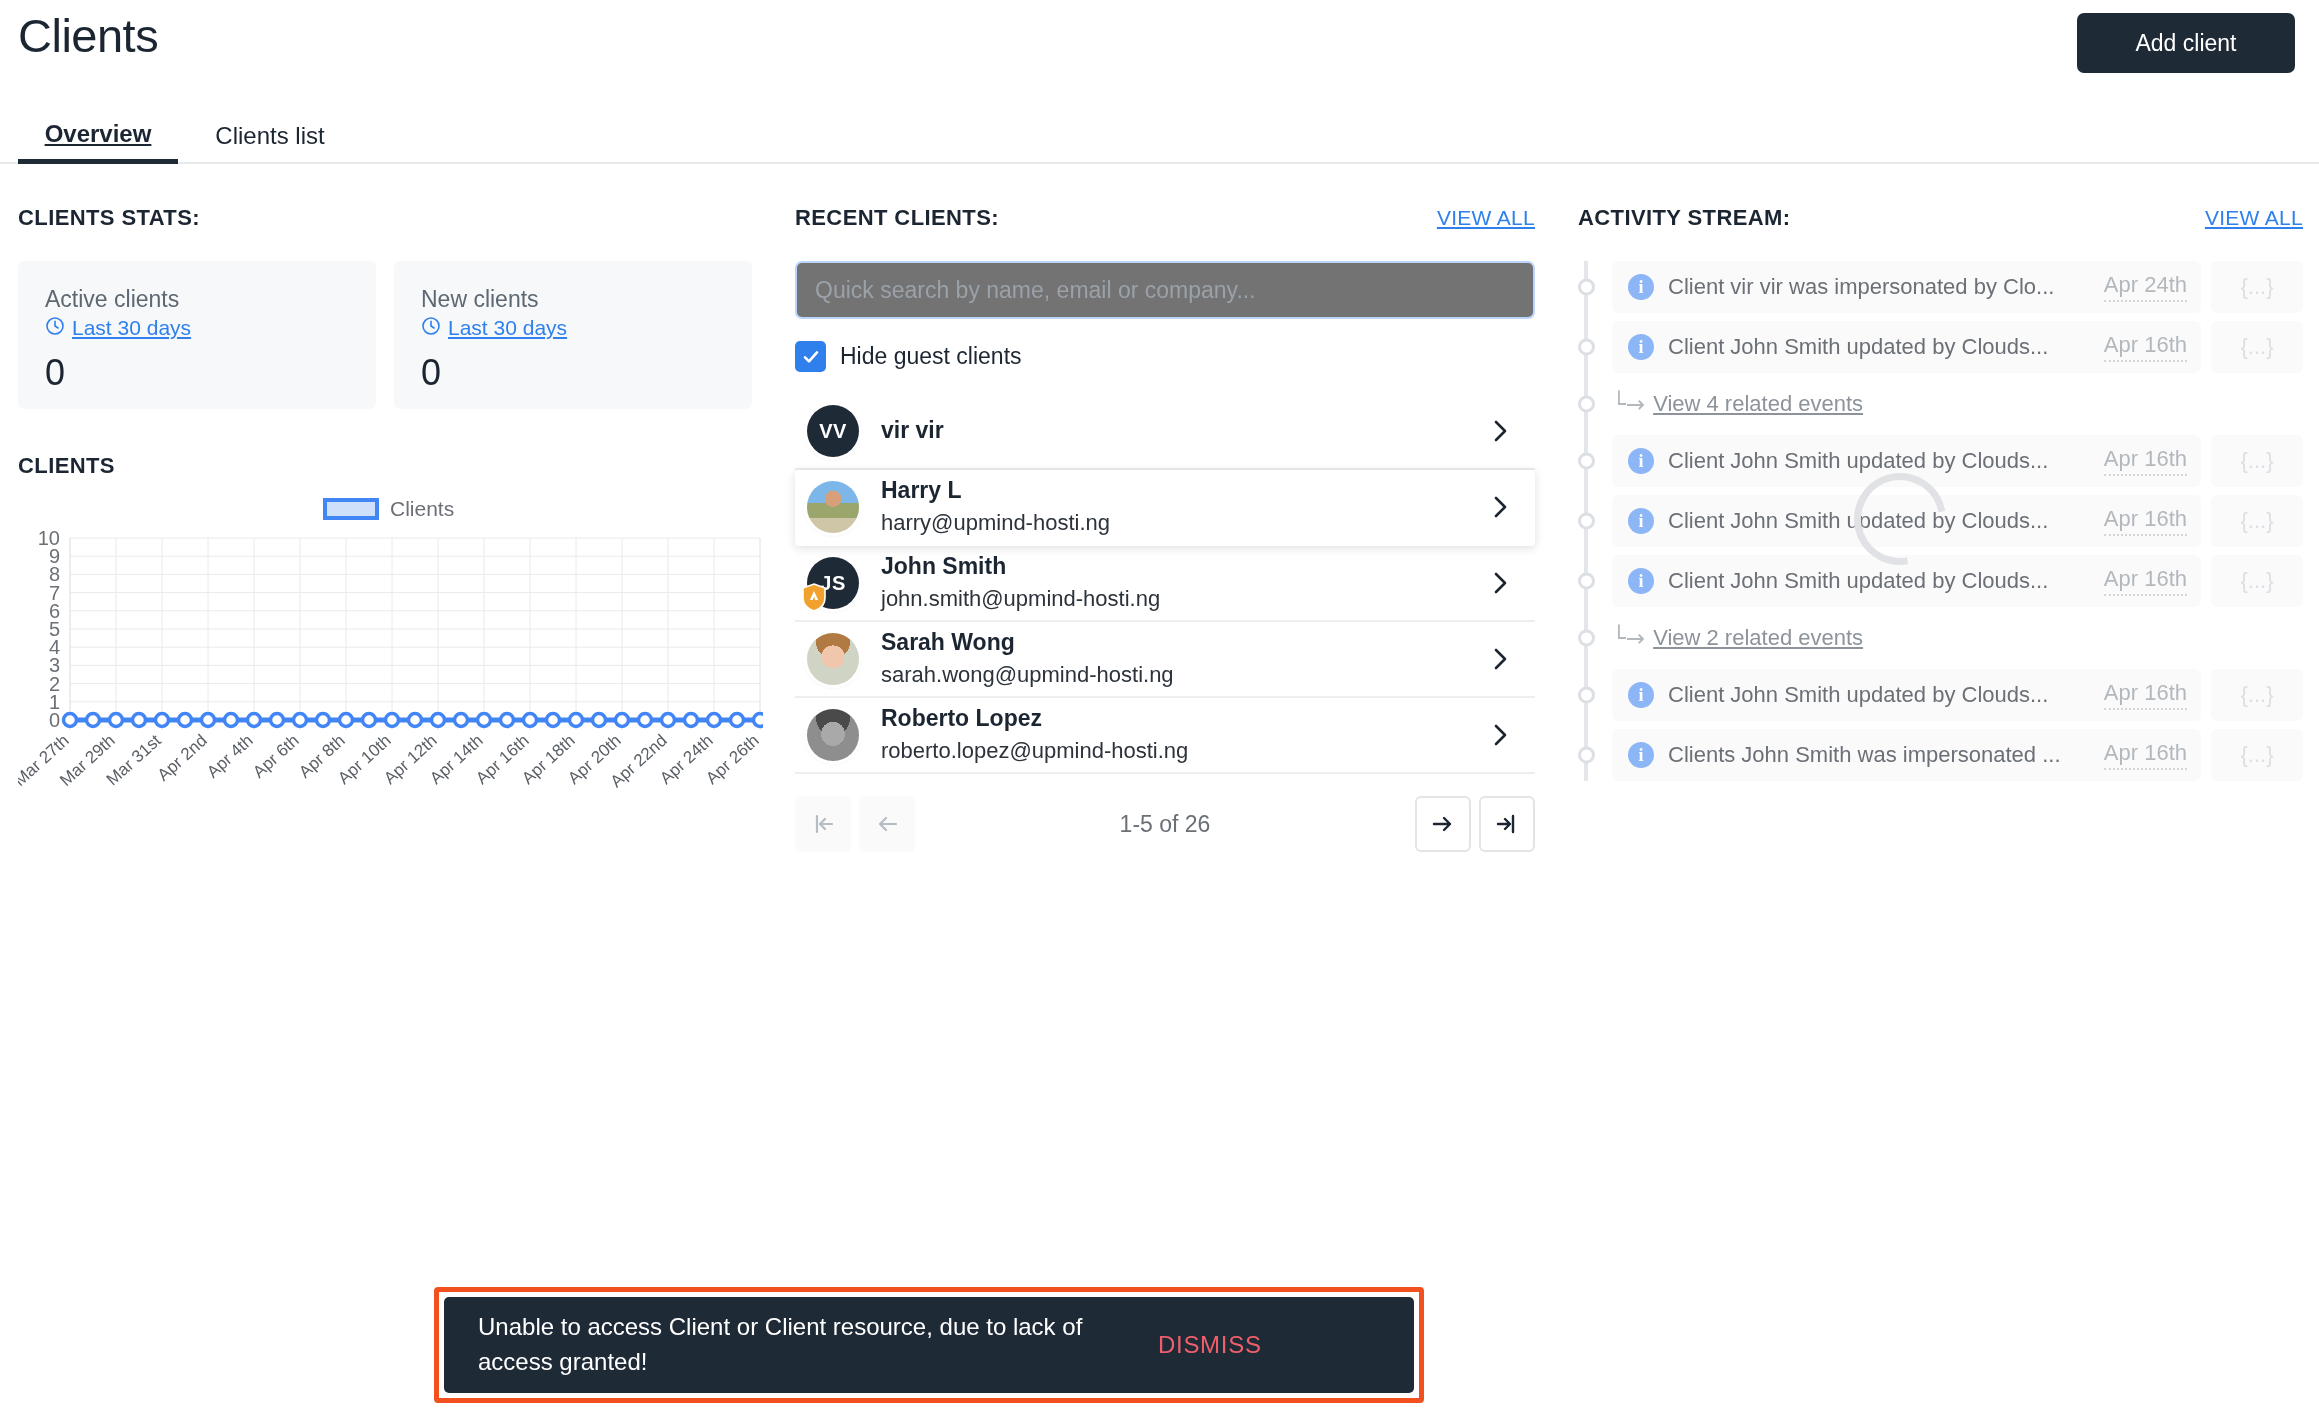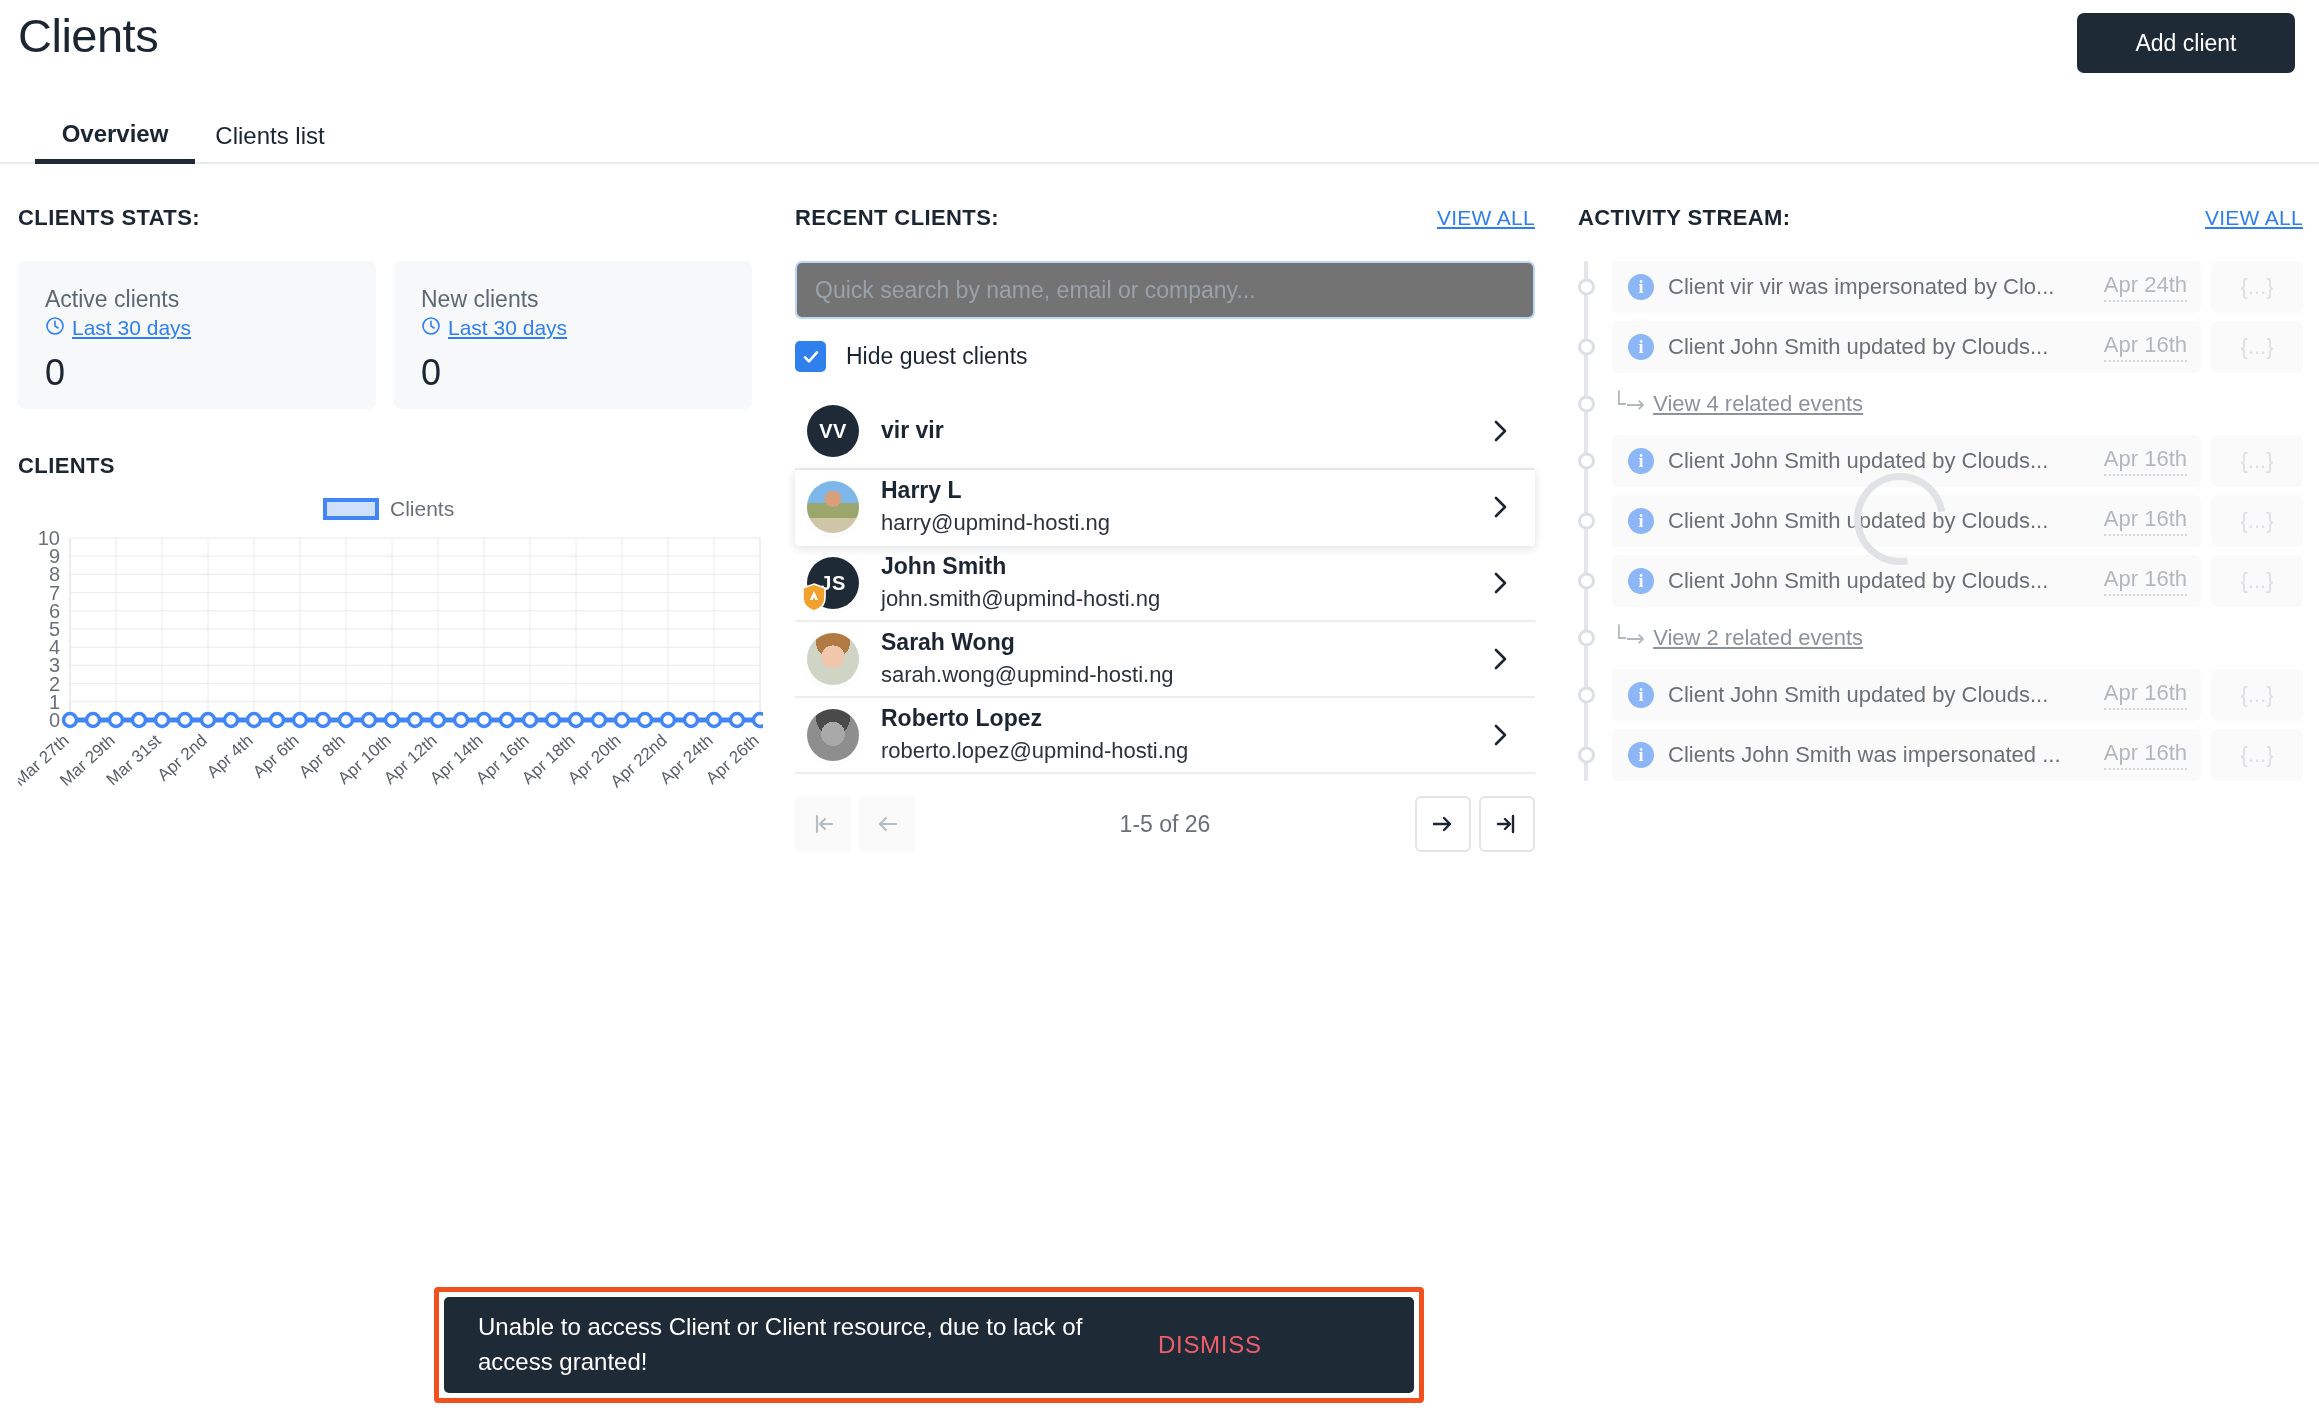--- a/index.html
+++ b/index.html
@@ -36,21 +36,21 @@
     position: absolute; left: 0; top: 108px; width: 2319px; height: 56px;
     border-bottom: 2px solid #e8ebee;
   }
   .tab {
     position: absolute; top: 0; height: 56px;
     display: flex; align-items: center; justify-content: center;
     font-size: 24px; color: #1c2532; cursor: pointer;
     padding: 0 4px;
   }
   .tab.active { font-weight: 700; border-bottom: 5px solid #1f2a37; }
-  #tab-overview { left: 35px; width: 160px; }
+  #tab-overview { left: 18px; width: 160px; text-decoration: underline; }
   #tab-clients-list { left: 205px; width: 130px; }
 
   
   .col-left   { position: absolute; left: 18px;   top: 205px; width: 745px; }
   .col-mid    { position: absolute; left: 795px;  top: 205px; width: 740px; }
   .col-right  { position: absolute; left: 1578px; top: 205px; width: 725px; }
 
   .section-head {
     display: flex; align-items: baseline; justify-content: space-between;
     height: 34px; margin-bottom: 22px;
@@ -110,21 +110,21 @@
   .search-box {
     width: 740px; height: 58px;
     border: 2px solid #bcd5fb; border-radius: 7px;
     padding: 0 18px; font-size: 23px; color: #1c2532;
     font-family: "Liberation Sans", sans-serif;
     background: #737373; outline: none;
   }
   .search-box::placeholder { color: #9aa1a9; }
 
   .checkbox-row {
-    display: flex; align-items: center; gap: 20px; margin-top: 22px;
+    display: flex; align-items: center; gap: 14px; margin-top: 22px;
     cursor: pointer;
   }
   .cbox {
     width: 31px; height: 31px; border-radius: 5px; background: #2f80ed;
     display: flex; align-items: center; justify-content: center; flex: 0 0 31px;
   }
   .cbox svg { display: block; }
   .checkbox-label { font-size: 23px; color: #1c2532; }
 
   

